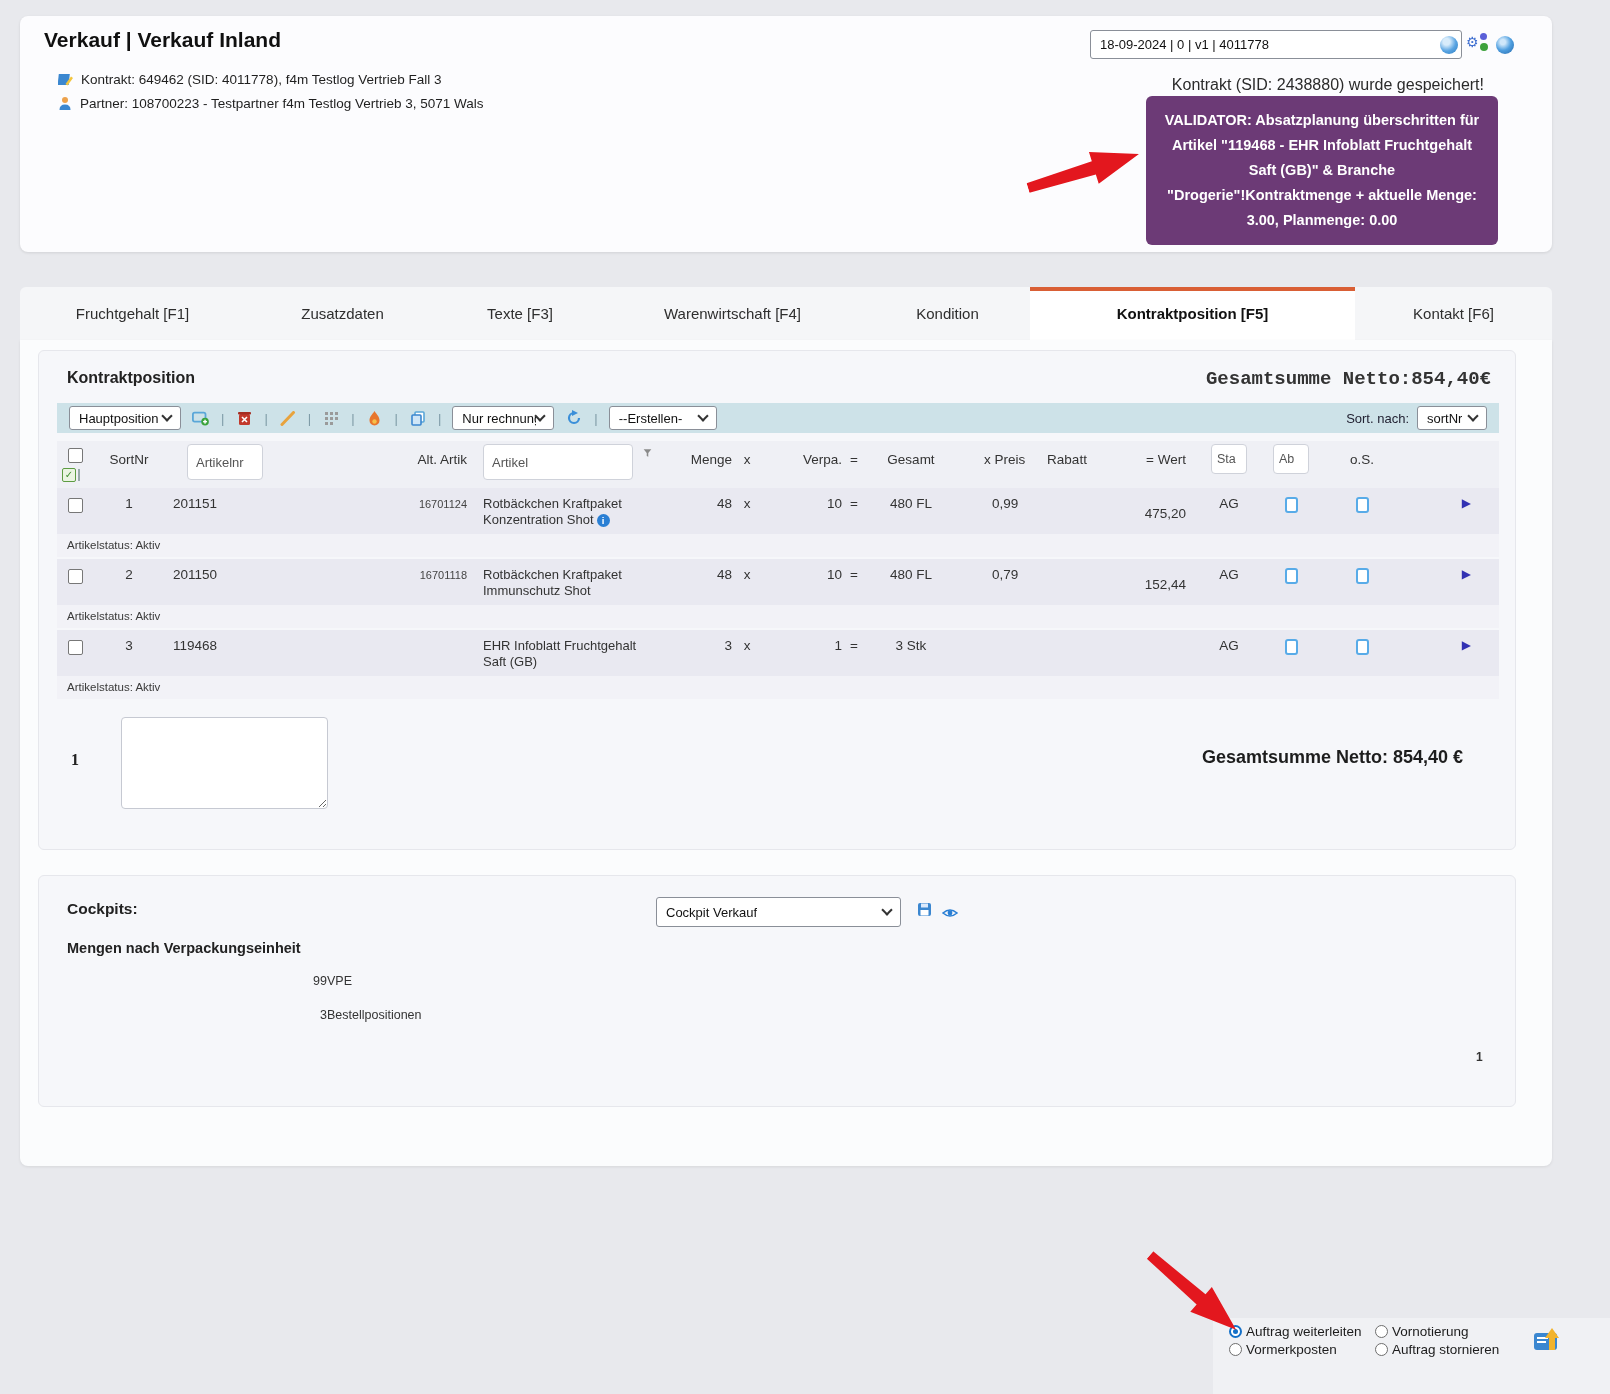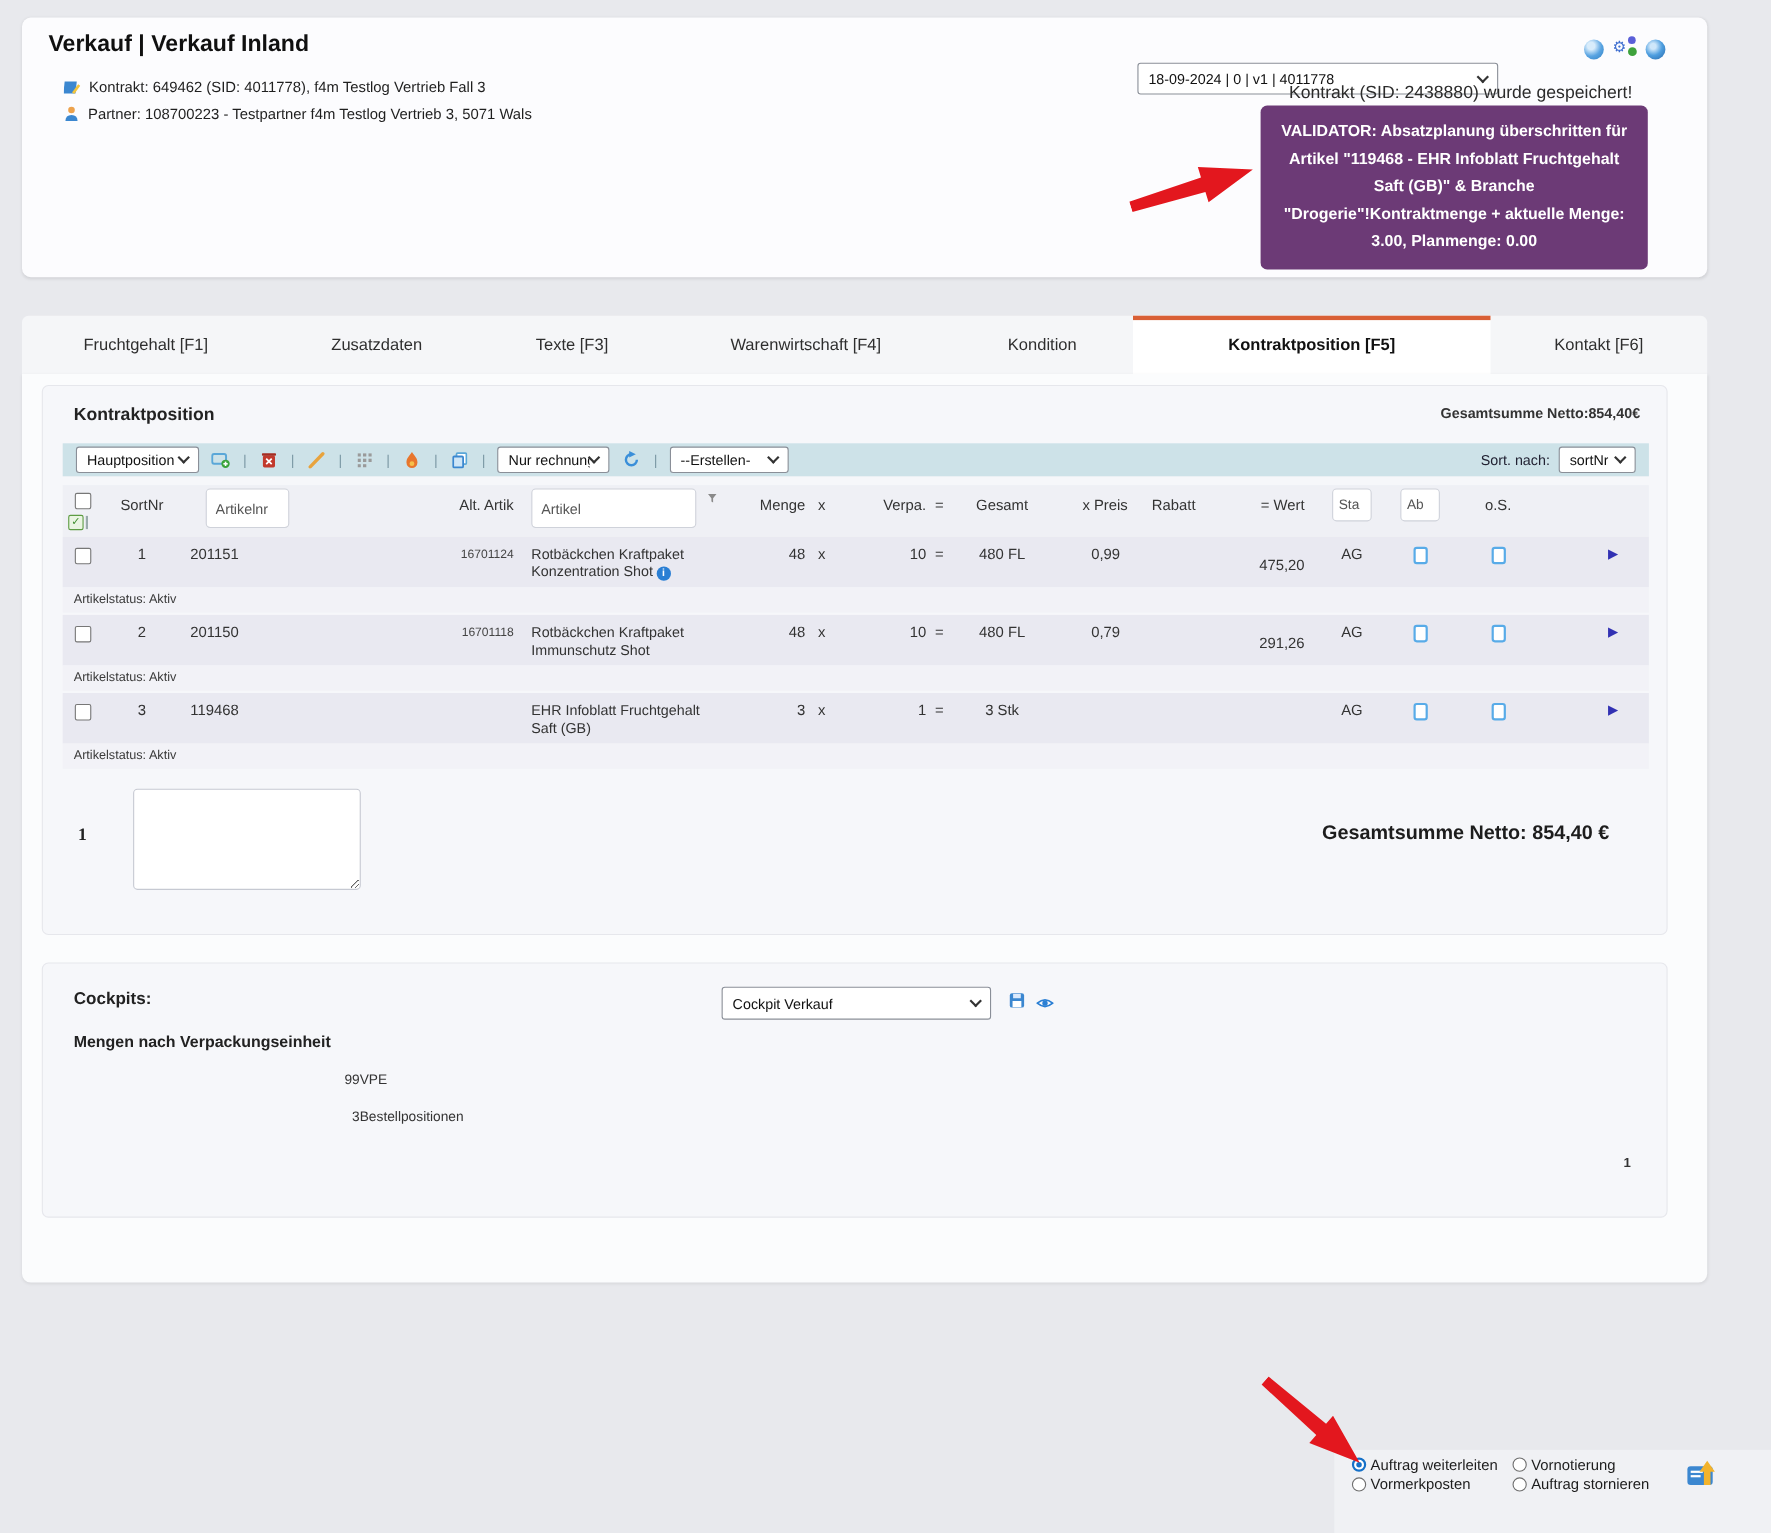--- a/index.html
+++ b/index.html
@@ -11,21 +11,21 @@
     color:#222;
     overflow:hidden;
   }
   
   .top-card { position:absolute; left:20px; top:16px; width:1532px; height:236px;
     background:#fcfcfe; border-radius:8px; box-shadow:0 1px 3px rgba(0,0,0,.10); }
   .page-title { position:absolute; left:24px; top:12px; font-size:21px; font-weight:bold; color:#101010; }
   .meta-line { position:absolute; left:38px; display:flex; align-items:center; gap:8px;
     font-size:13.5px; color:#1f1f1f; }
   .meta-line.k { top:56px; } .meta-line.p { top:80px; }
-  .version-select { position:absolute; left:1014px; top:14px; width:328px; height:29px;margin-top:27px; }
+  .version-select { position:absolute; left:1070px; top:14px; width:372px; height:29px; }
   .sel { display:flex; align-items:center; background:#fff; border:1px solid #8a8f98;
     border-radius:3px; padding:0 9px; font-size:13px; color:#111; cursor:pointer;
     white-space:nowrap; overflow:hidden; }
   .sel .txt { overflow:hidden; text-overflow:clip; white-space:nowrap; }
   .chev { flex:0 0 auto; width:8px; height:8px; border-right:2px solid #333; border-bottom:2px solid #333;
     transform:rotate(45deg); margin-left:auto; margin-top:-4px; }
   .hdr-icon { position:absolute; width:18px; height:18px; border-radius:50%; cursor:pointer; }
   .i-lookup { left:1420px; top:20px;
     background:radial-gradient(circle at 36% 32%, #d8ecfb 0 20%, #59a4e2 55%, #2e7fc2 100%); }
   .i-gears  { left:1446px; top:17px; width:22px; background:none; }
@@ -50,21 +50,21 @@
   .tab.active { background:#fff; font-weight:bold; color:#111; }
   .tab.active::before { content:""; position:absolute; left:0; right:0; top:0; height:4px; background:#d95f35; }
   
   .main { position:absolute; left:20px; top:340px; width:1532px; height:826px; background:#fbfcfd;
     border-radius:0 0 8px 8px; box-shadow:0 1px 3px rgba(0,0,0,.08); }
   .panel { position:absolute; left:18px; width:1478px; background:#f6f7fa;
     border:1px solid #e6e7ec; border-radius:6px; }
   .panel.positions { top:10px; height:500px; }
   .panel.cockpit { top:535px; height:232px; }
   .pos-title { position:absolute; left:28px; top:18px; font-size:16px; font-weight:bold; color:#222; }
-  .pos-total-top { position:absolute; right:24px; top:17px; font-size:13px; font-weight:bold; color:#333; }
+  .pos-total-top { position:absolute; right:24px; top:17px; font-size:19px; font-weight:bold; color:#333;font-family:Liberation Mono, monospace; }
   
   .toolbar { position:absolute; left:18px; top:52px; width:1442px; height:30px; background:#cde2e8;
     display:flex; align-items:center; padding:0 12px; gap:11px; }
   .toolbar .sel { height:24px; }
   .tsep { color:#7d9aa6; font-size:13px; }
   .ticon { width:18px; height:18px; display:flex; align-items:center; justify-content:center; cursor:pointer; }
   .sort-zone { margin-left:auto; display:flex; align-items:center; gap:8px; font-size:13px; color:#223; }
   
   .grid { display:grid; grid-template-columns:36px 72px 120px 182px 185px 80px 30px 80px 24px 90px 75px 72px 95px 62px 62px 80px 1fr; }
   .thead { position:absolute; left:18px; top:90px; width:1442px; min-height:47px; background:#eff0f5;
@@ -348,21 +348,21 @@
           <div style="padding-left:8px">201150</div>
           <div class="c-right altnum">16701118</div>
           <div class="artname"><span>Rotbäckchen Kraftpaket Immunschutz Shot</span></div>
           <div class="c-right">48</div>
           <div class="c-center">x</div>
           <div class="c-right">10</div>
           <div class="c-center">=</div>
           <div class="c-center">480 FL</div>
           <div style="padding-left:36px">0,79</div>
           <div class="c-center"></div>
-          <div class="c-right wertv" style="padding-right:12px">291,26</div>
+          <div class="c-right wertv" style="padding-right:12px">152,44</div>
           <div class="c-center">AG</div>
           <div>
               <div class="bluecb"></div>
             </div>
           <div>
               <div class="bluecb"></div>
             </div>
           <div class="rarrow">▶</div>
         </div>
         <div class="statusline">Artikelstatus: Aktiv</div>

